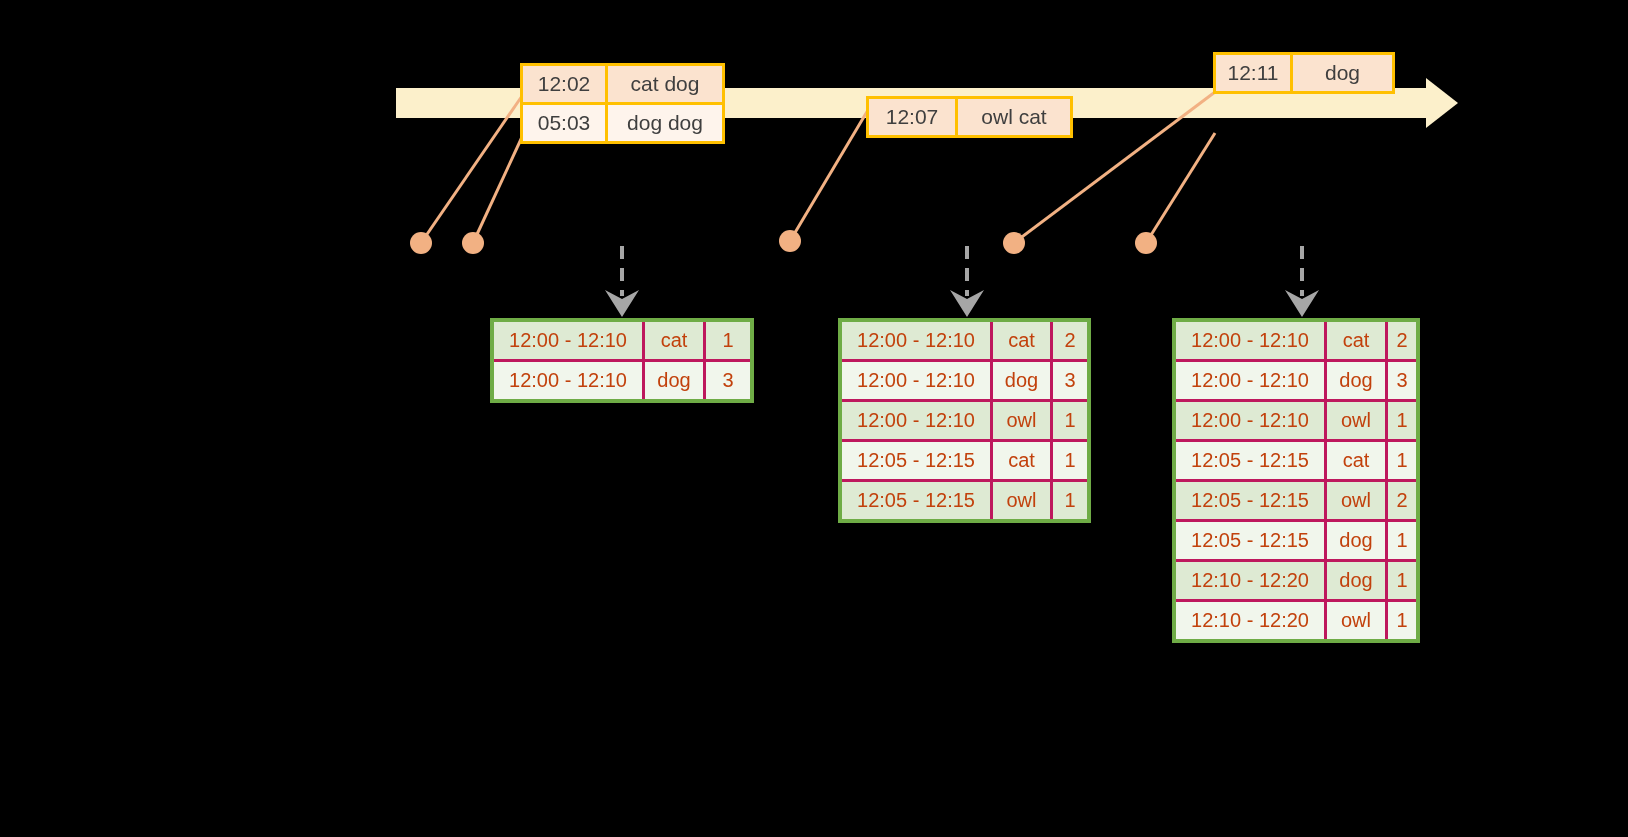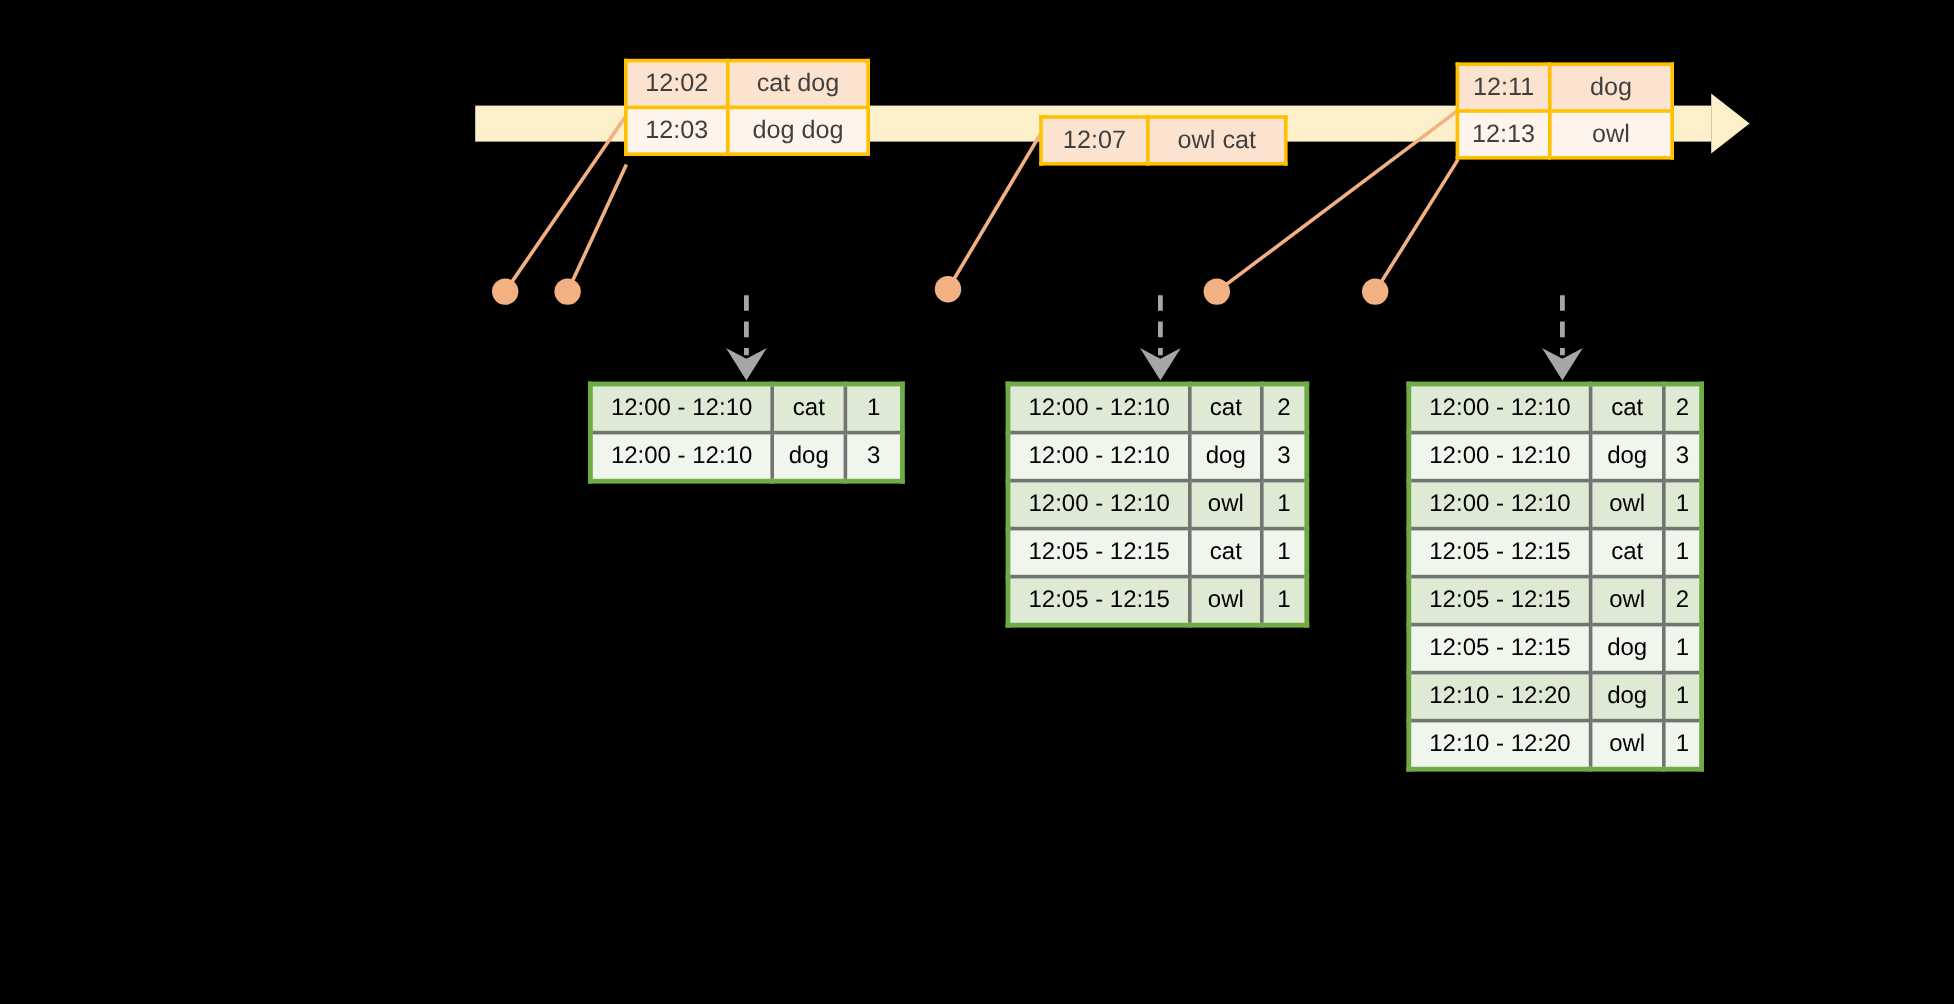--- a/index.html
+++ b/index.html
@@ -24,26 +24,26 @@
     font-size:21px;
     color:#3F3F3F;
   }
   .ebox tr:nth-child(odd) td{background:#FBE3CF;}
   .ebox tr:nth-child(even) td{background:#FEF4EC;}
 
   
   .rbox{position:absolute;z-index:2;}
   .rbox table{border-collapse:collapse;border:4px solid #6FAC46;}
   .rbox td{
-    border:3px solid #737373;
+    border:3px solid #be185d;
     height:35px;
     text-align:center;
     vertical-align:middle;
     font-size:20px;
-    color:#000000;
+    color:#c2410c;
   }
   .rbox tr:nth-child(odd) td{background:#DEEAD3;}
   .rbox tr:nth-child(even) td{background:#F1F6EC;}
 </style>
 </head>
 <body>
 
 <div id="canvas">
 
   <svg id="overlay" width="1628" height="837" viewBox="0 0 1628 837">
@@ -70,29 +70,29 @@
     <g>
       <line x1="967" y1="246" x2="967" y2="296" stroke-width="4" stroke-dasharray="13 9" stroke="#A6A6A6"></line>
       <polygon points="950,290 967,317 984,290 967,299" fill="#A6A6A6"></polygon>
     </g>
     <g>
       <line x1="1302" y1="246" x2="1302" y2="296" stroke-width="4" stroke-dasharray="13 9" stroke="#A6A6A6"></line>
       <polygon points="1285,290 1302,317 1319,290 1302,299" fill="#A6A6A6"></polygon>
     </g>
   </svg>
 
-  <div class="ebox" style="left:520px;top:49px;">
+  <div class="ebox" style="left:520px;top:63px;">
     <table>
       <tbody>
           <tr>
         <td style="width:80px">12:02</td>
         <td style="width:112px">cat dog</td>
       </tr>
       <tr>
-        <td>12:03</td>
+        <td>05:03</td>
         <td>dog dog</td>
       </tr>
     </tbody>
       </table>
   </div>
 
   <div class="ebox" style="left:866px;top:96px;">
     <table>
       <tbody>
           <tr>
@@ -102,24 +102,20 @@
     </tbody>
       </table>
   </div>
 
   <div class="ebox" style="left:1213px;top:52px;">
     <table>
       <tbody>
           <tr>
         <td style="width:72px">12:11</td>
         <td style="width:97px">dog</td>
-      </tr>
-      <tr>
-        <td>12:13</td>
-        <td>owl</td>
       </tr>
     </tbody>
       </table>
   </div>
 
   <div class="rbox" style="left:490px;top:318px;">
     <table>
       <tbody>
           <tr>
         <td style="width:146px">12:00 - 12:10</td>

